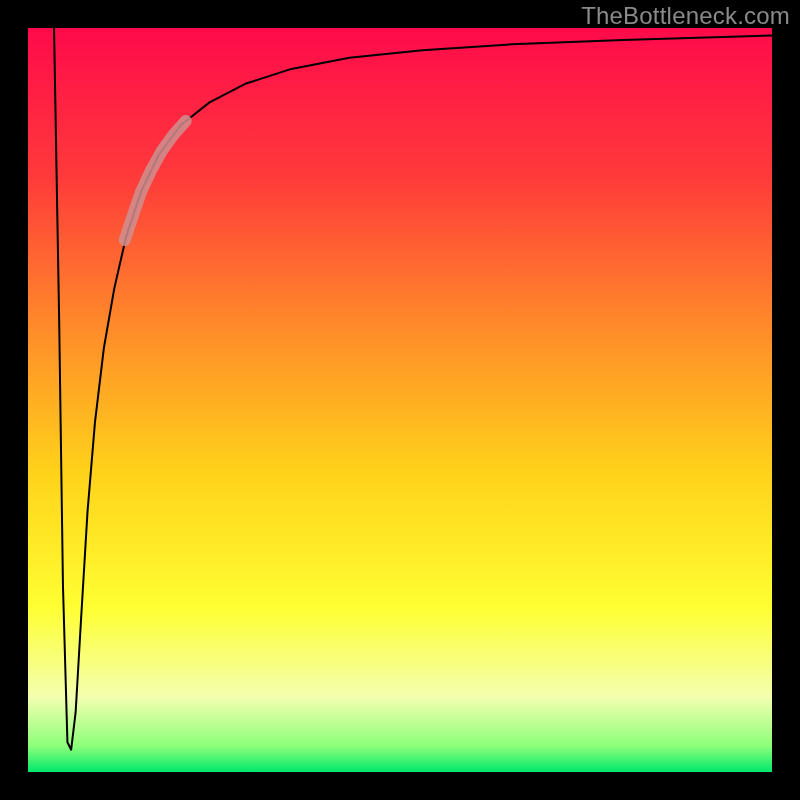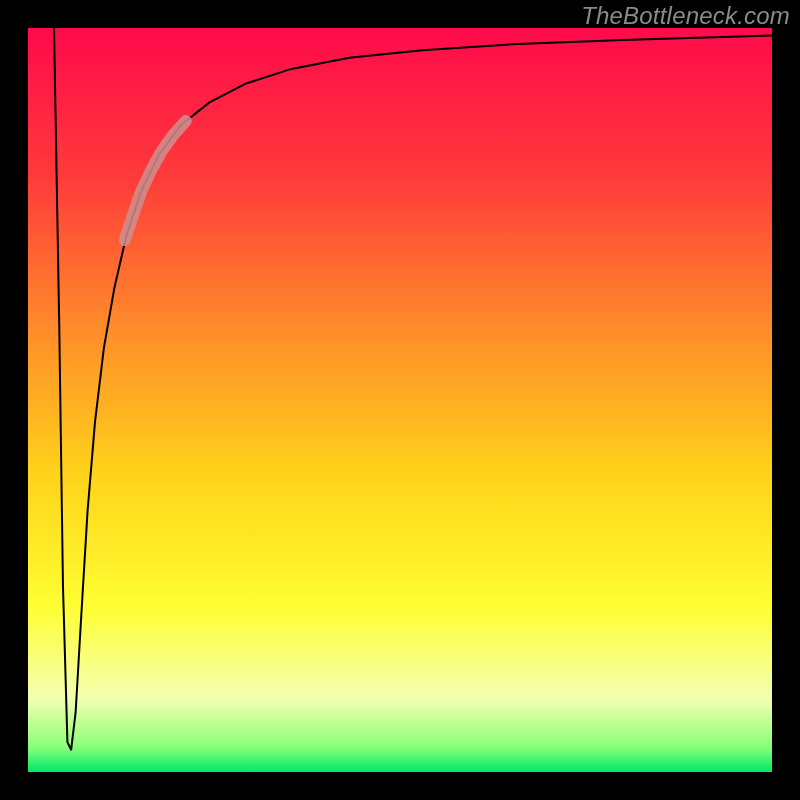--- a/index.html
+++ b/index.html
@@ -8,21 +8,20 @@
     width: 800px;
     height: 800px;
     background: #000;
     font-family: Arial, Helvetica, sans-serif;
     overflow: hidden;
   }
   .canvas-wrap {
     position: relative;
     width: 800px;
     height: 616px;
-    font-style: italic;
   }
   svg {
     display: block;
   }
   .watermark {
     position: absolute;
     top: 2px;
     right: 10px;
     color: #8a8a8a;
     font-size: 24px;

